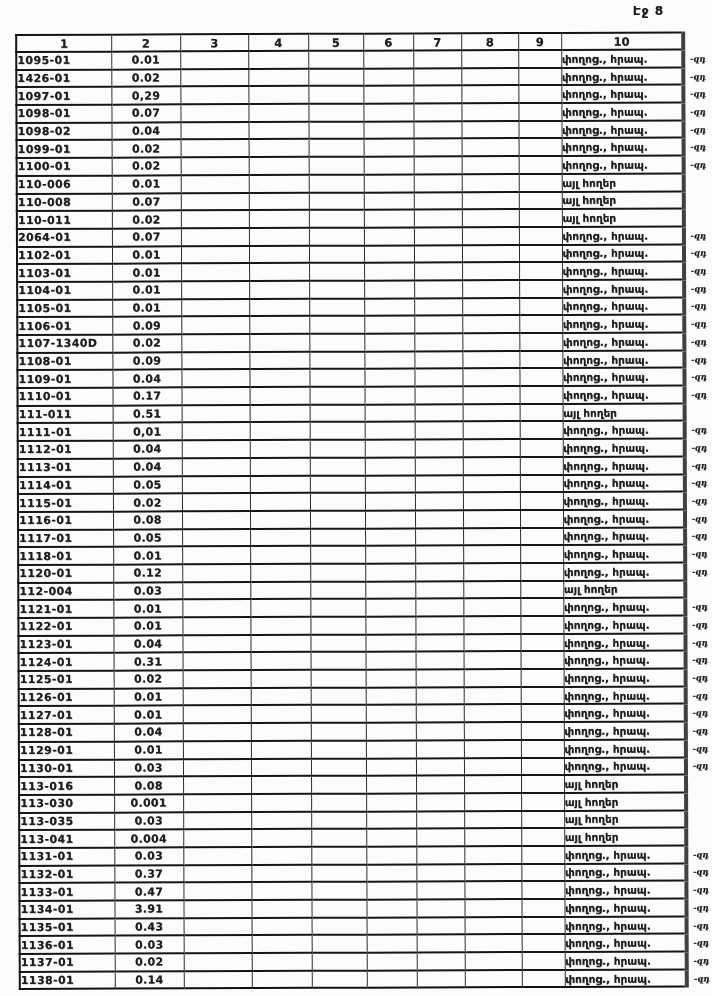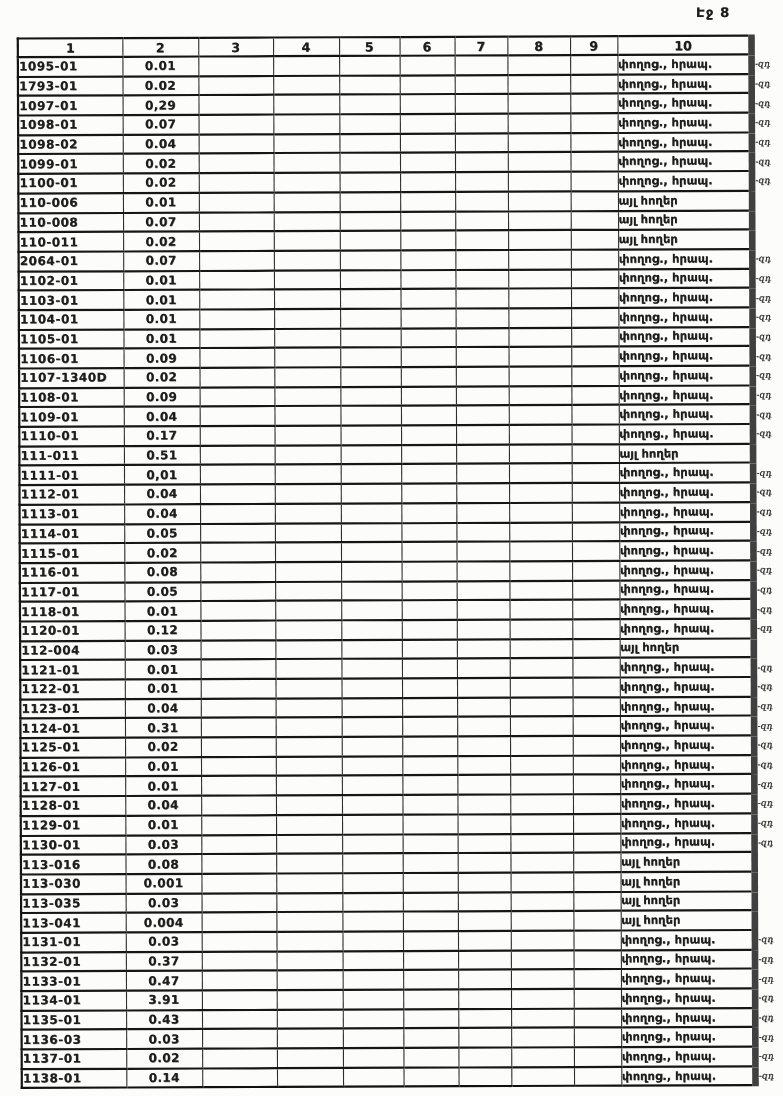--- a/index.html
+++ b/index.html
@@ -50,21 +50,21 @@
   thead th.b {
     border-top: 2px solid #141414;
     border-bottom: 2px solid #141414;
     height: 15px;
     font-size: 11.5px;
     font-weight: 700;
     text-align: center;
   }
   td.b { height: 15.7px; }
   td.first, th.first { border-left: 2px solid #141414; }
-  td.last,  th.last  { border-right: 6px solid #404040; }
+  td.last,  th.last  { border-right: 4px solid #404040; }
   tr:last-child td.b { border-bottom: 2.5px solid #111; }
   .c-id {
     font-size: 11px; font-weight: 700;
     text-align: left;
     padding-left: 7px;
     letter-spacing: 0.4px;
     margin-left: 28px;
   }
   .c-val {
     font-size: 11px; font-weight: 700;
@@ -80,23 +80,24 @@
   
   td.c-margin, th.c-margin {
     border: none;
     background: transparent;
   }
   td.c-margin {
     font-family: "DejaVu Serif", serif;
     font-style: italic;
     font-size: 8px;
     color: #474747;
-    text-align: left;
+    text-align: center;
     padding-left: 8px;
     text-shadow: none;
+    font-weight: bold;
   }
 </style>
 </head>
 <body>
 
 <div class="sheet">
 
   <div class="page-label">Էջ 8</div>
 
   <div class="table-wrap">
@@ -138,21 +139,21 @@
       <td class="b"></td>
       <td class="b"></td>
       <td class="b"></td>
       <td class="b"></td>
       <td class="b"></td>
       <td class="b last c-use">փողոց., հրապ.</td>
       <td class="c-margin">-զդ</td>
     </tr>
 
     <tr>
-      <td class="b first c-id">1793-01</td>
+      <td class="b first c-id">1426-01</td>
       <td class="b c-val">0.02</td>
       <td class="b"></td>
       <td class="b"></td>
       <td class="b"></td>
       <td class="b"></td>
       <td class="b"></td>
       <td class="b"></td>
       <td class="b"></td>
       <td class="b last c-use">փողոց., հրապ.</td>
       <td class="c-margin">-զդ</td>
@@ -824,21 +825,21 @@
       <td class="b"></td>
       <td class="b"></td>
       <td class="b"></td>
       <td class="b"></td>
       <td class="b"></td>
       <td class="b last c-use">փողոց., հրապ.</td>
       <td class="c-margin">-զդ</td>
     </tr>
 
     <tr>
-      <td class="b first c-id">1136-03</td>
+      <td class="b first c-id">1136-01</td>
       <td class="b c-val">0.03</td>
       <td class="b"></td>
       <td class="b"></td>
       <td class="b"></td>
       <td class="b"></td>
       <td class="b"></td>
       <td class="b"></td>
       <td class="b"></td>
       <td class="b last c-use">փողոց., հրապ.</td>
       <td class="c-margin">-զդ</td>

